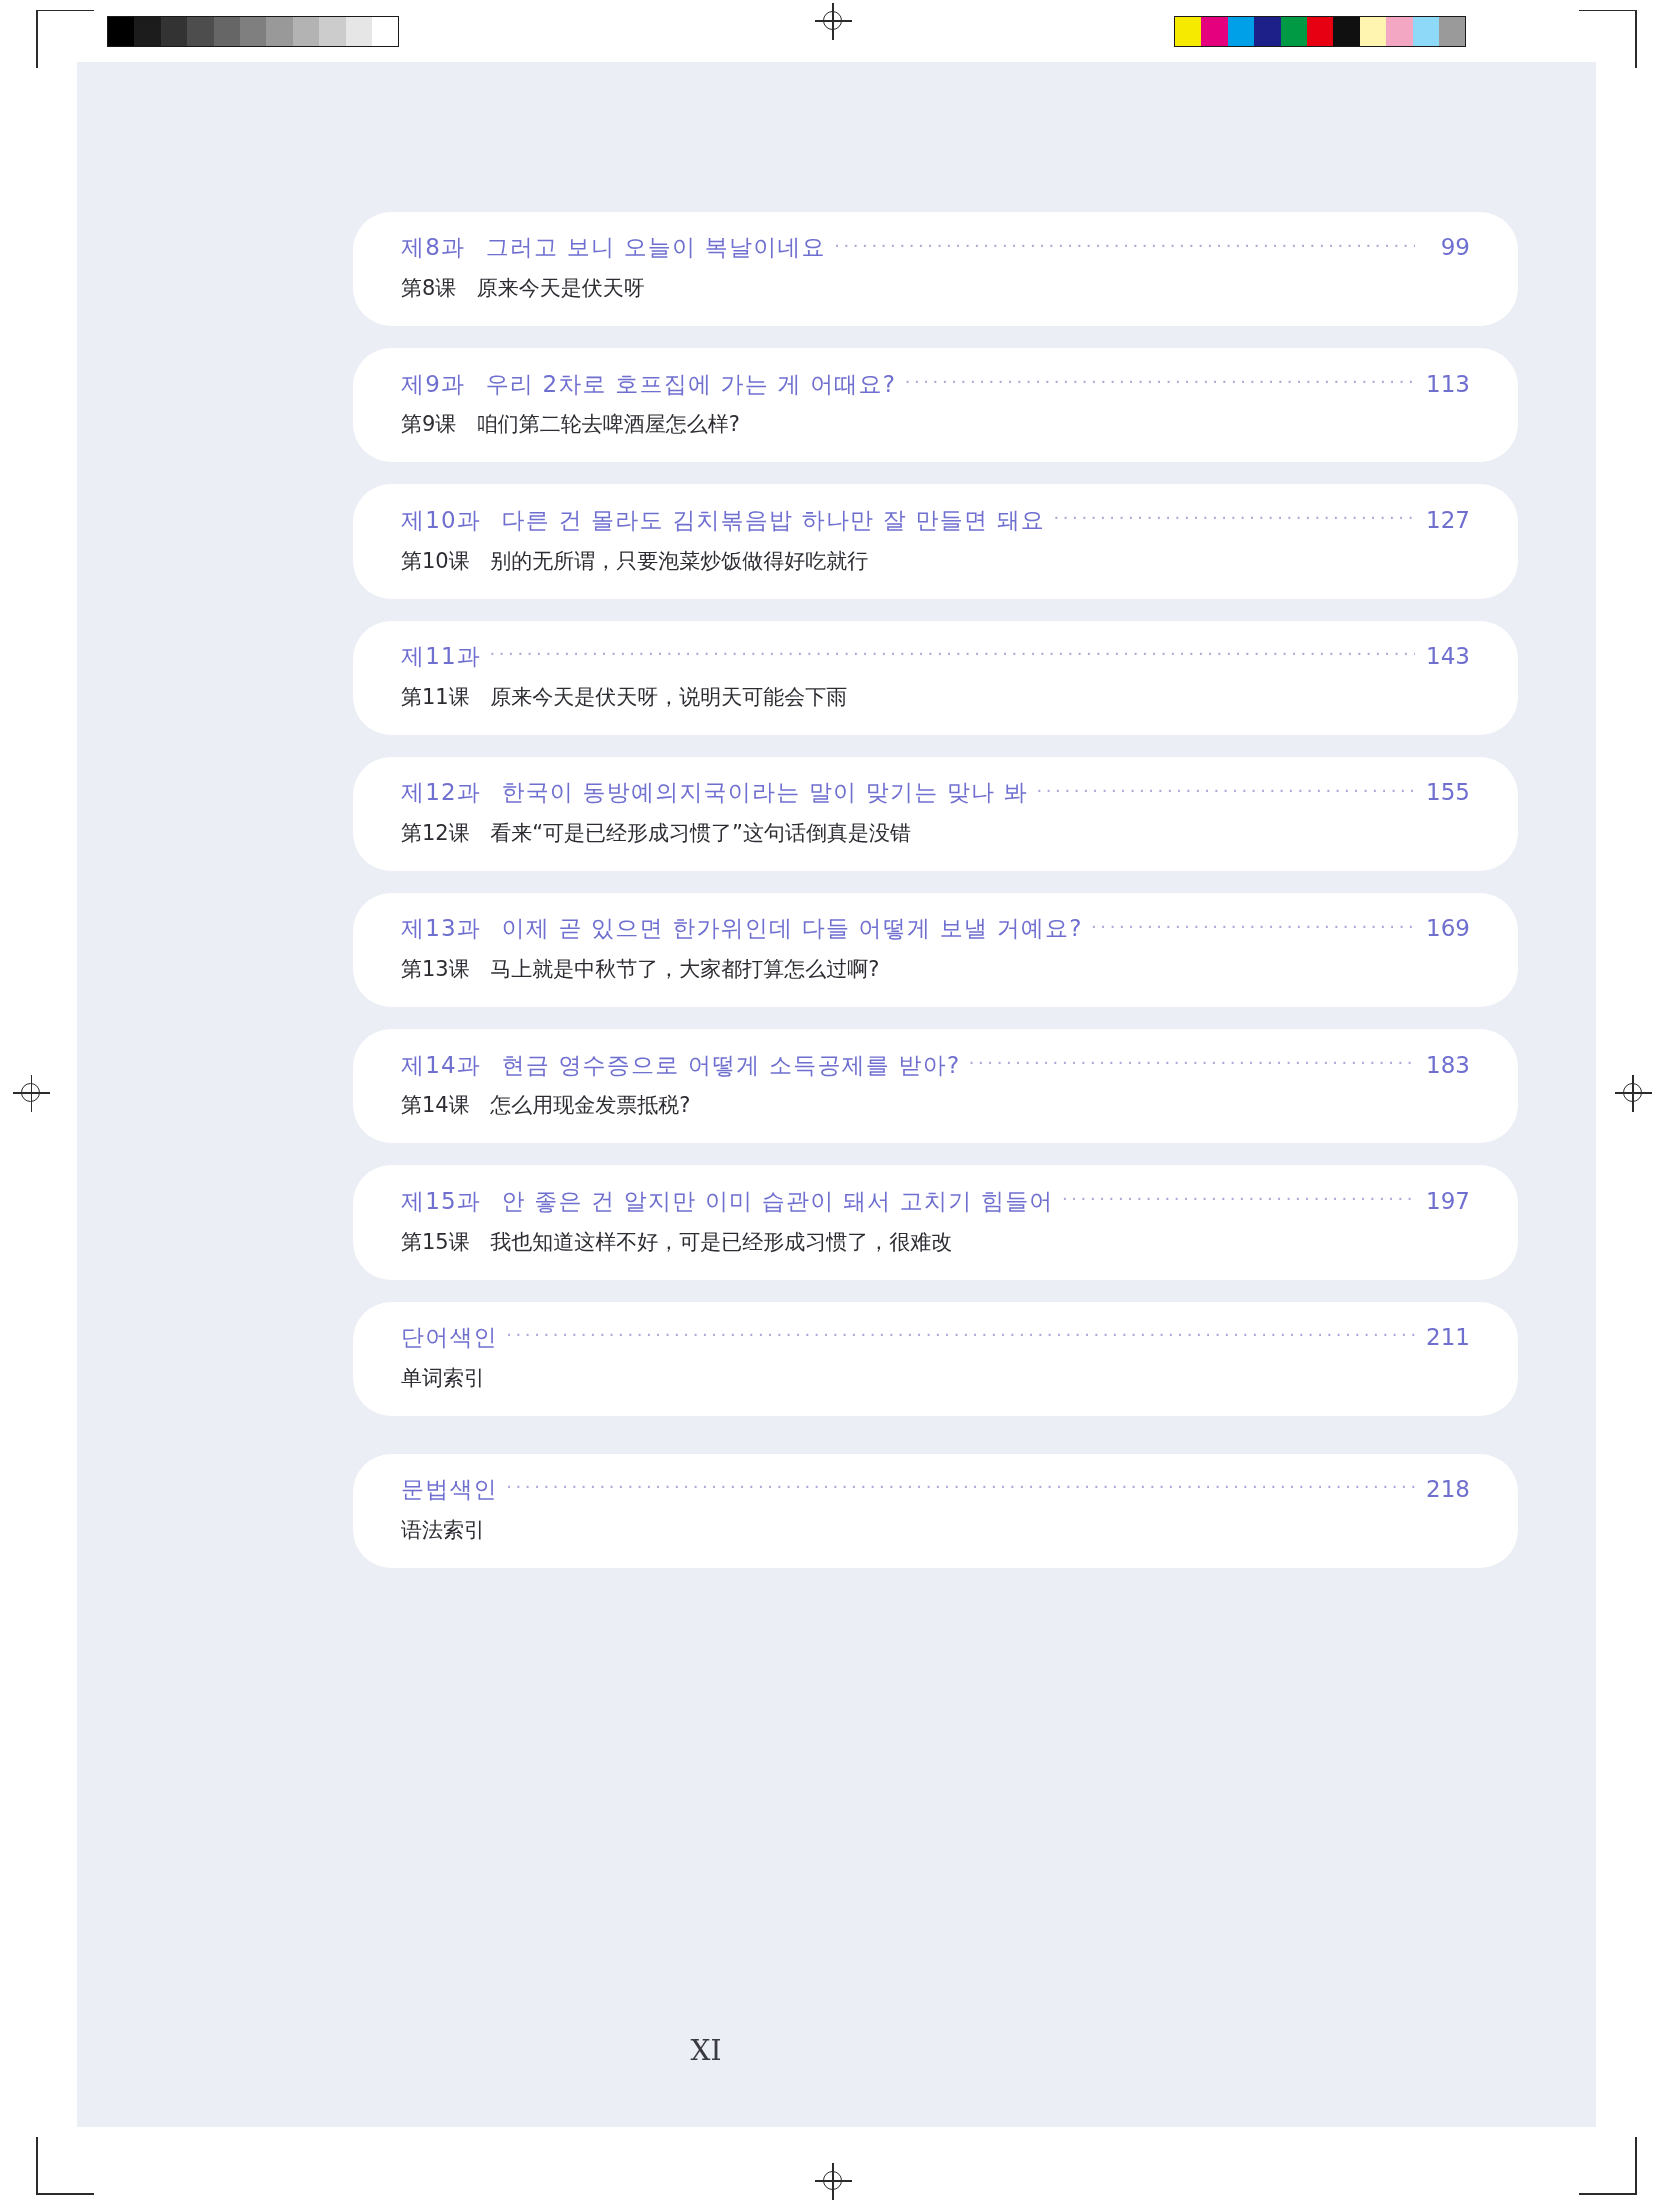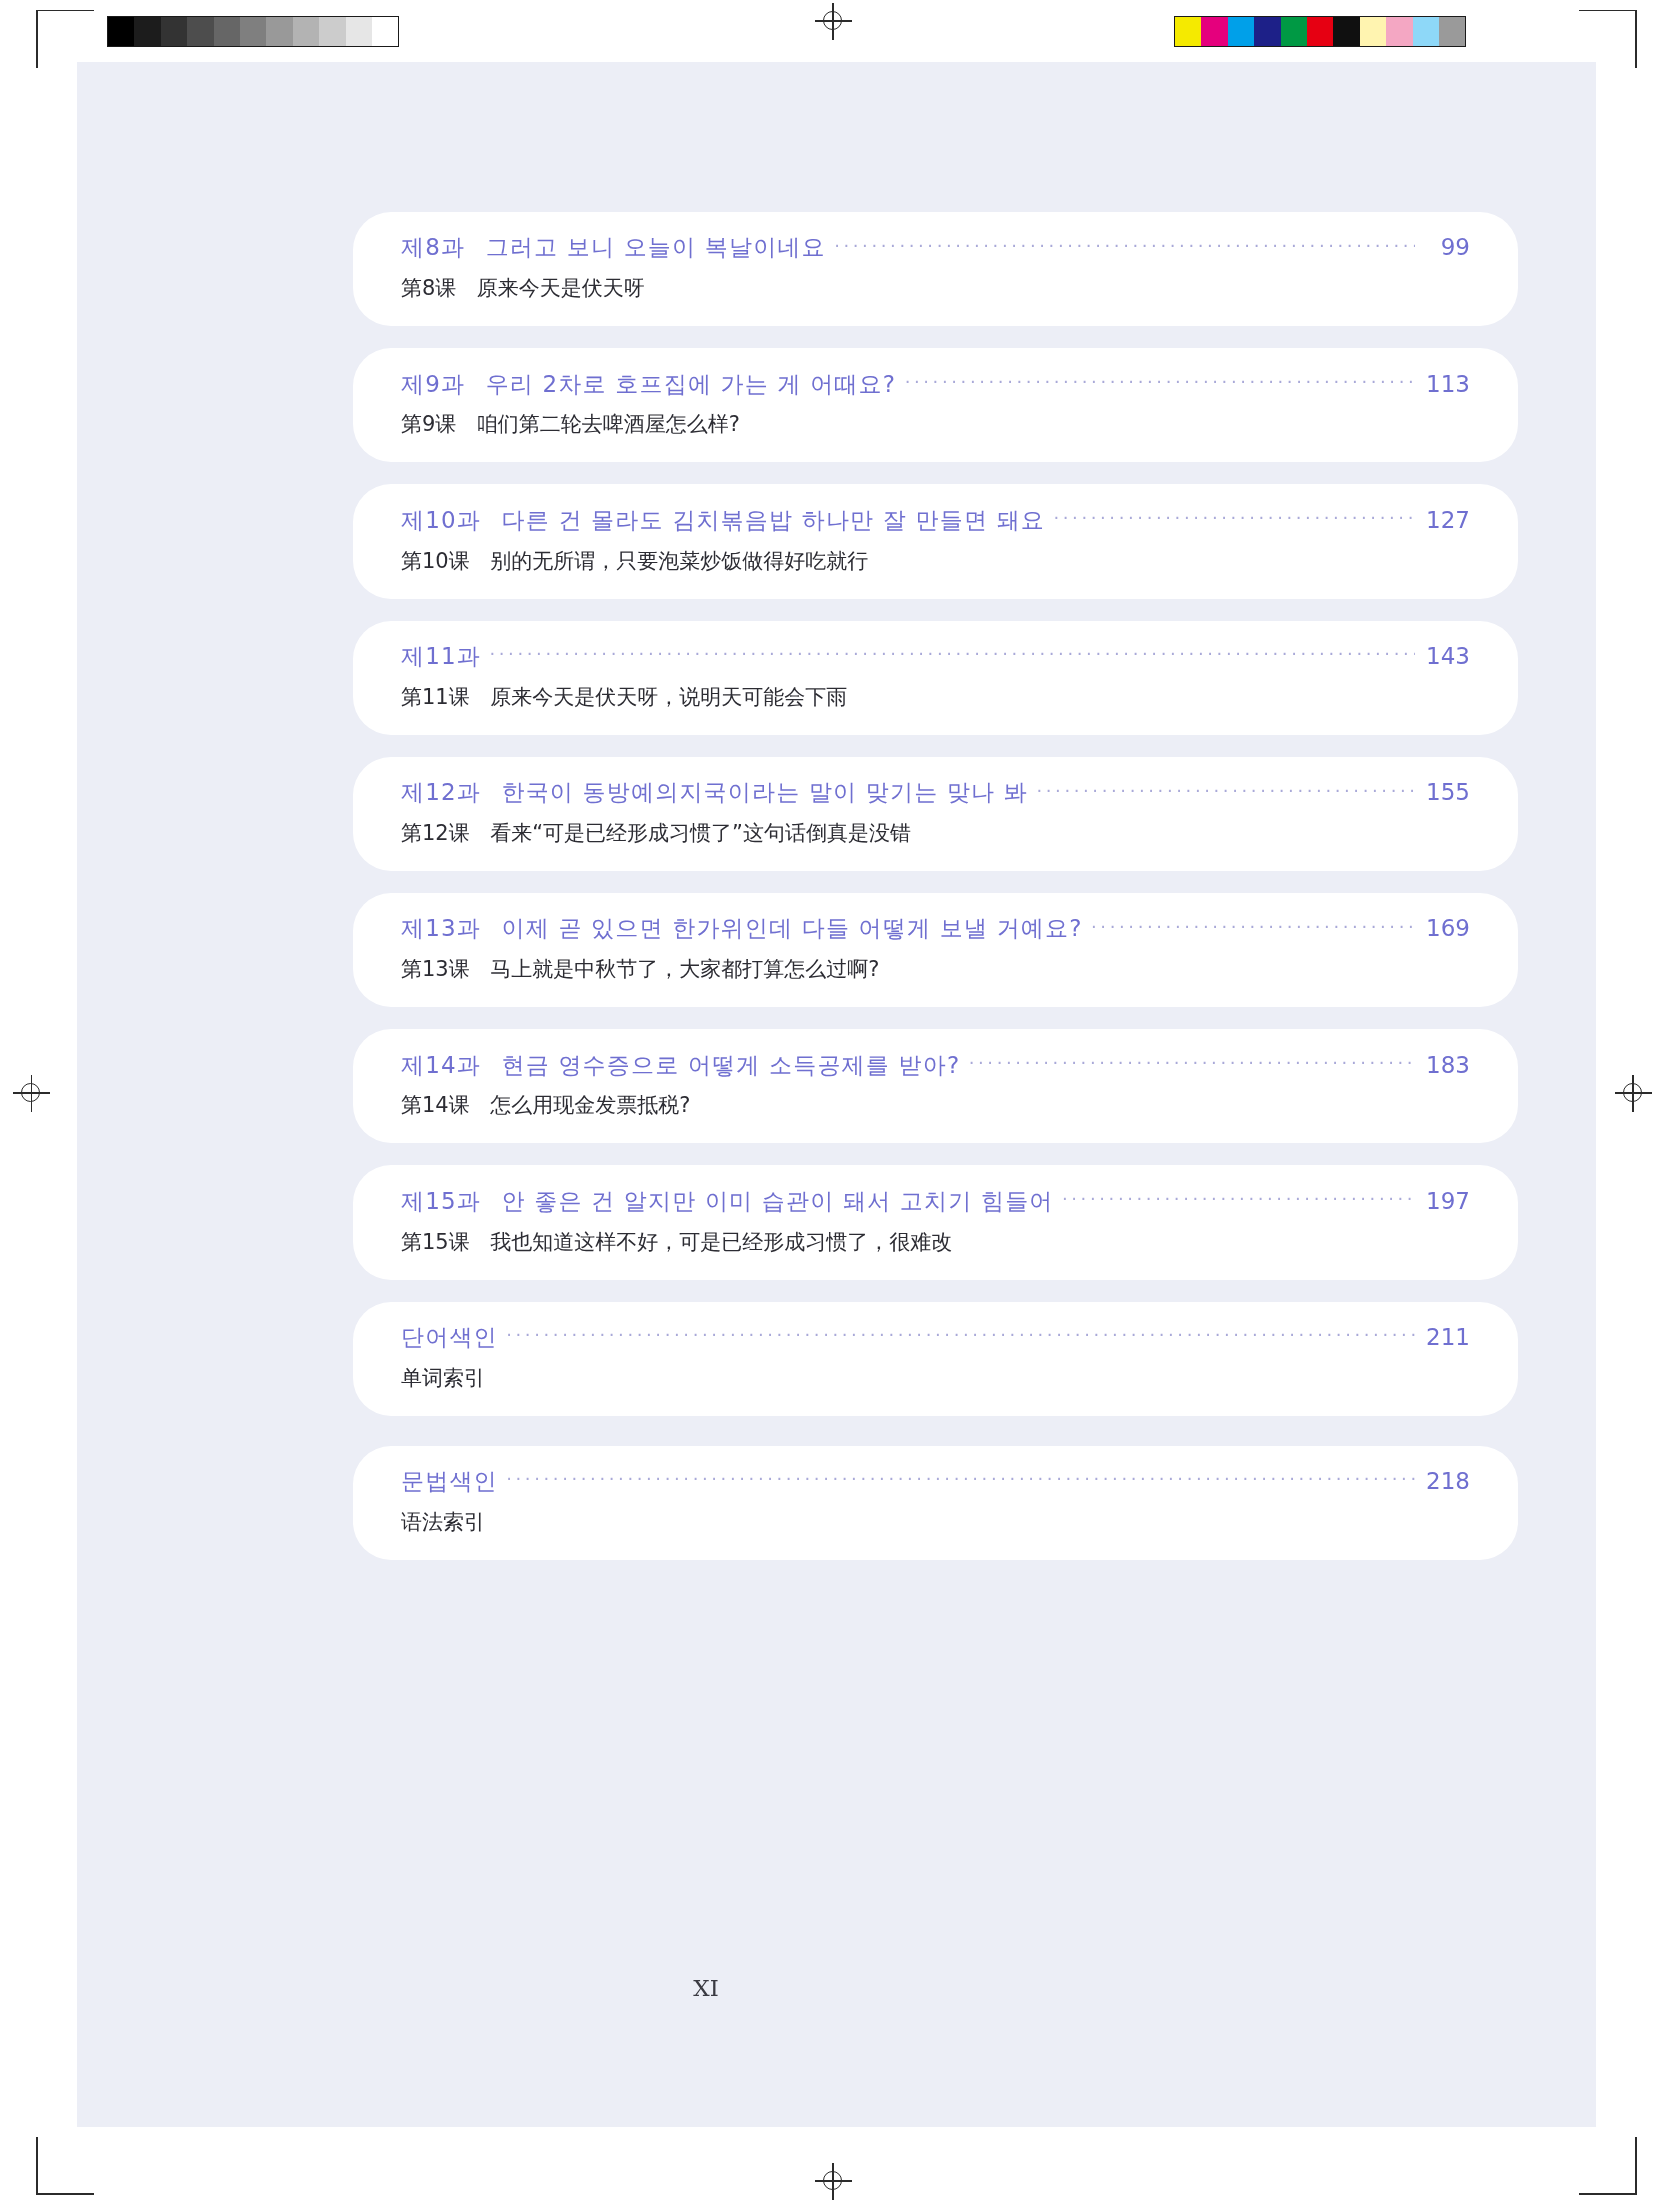--- a/index.html
+++ b/index.html
@@ -83,21 +83,21 @@
   }
 
   .toc-entry {
     background: #ffffff;
     border-radius: 38px;
     padding: 20.4px 48px 24px 48px;
     margin-bottom: 22px;
     box-sizing: border-box;
   }
   .toc-entry.index-entry {
-    margin-bottom: 30px;
+    margin-bottom: 38px;
   }
 
   .ko-line {
     display: flex;
     align-items: baseline;
     width: 100%;
     white-space: nowrap;
   }
   .ko-lesson {
     color: #6f6fd0;
@@ -150,25 +150,25 @@
     display: inline-block;
   }
   .zh-title {
     display: inline-block;
     padding-left: 20.4px;
   }
 
   #folio {
     position: absolute;
     left: 0;
-    top: 1913px;
+    top: 1972px;
     width: 1258px;
     text-align: center;
     color: #3a3a42;
-    font-size: 23px;
+    font-size: 28px;
     font-family: "DejaVu Serif", serif;
   }
 </style>
 </head>
 <body>
 
 <div class="calib-bar" id="gray-scale-bar">
     <div class="sw" style="background: rgb(0, 0, 0);"></div>
     <div class="sw" style="background: rgb(28, 28, 28);"></div>
     <div class="sw" style="background: rgb(51, 51, 51);"></div>

